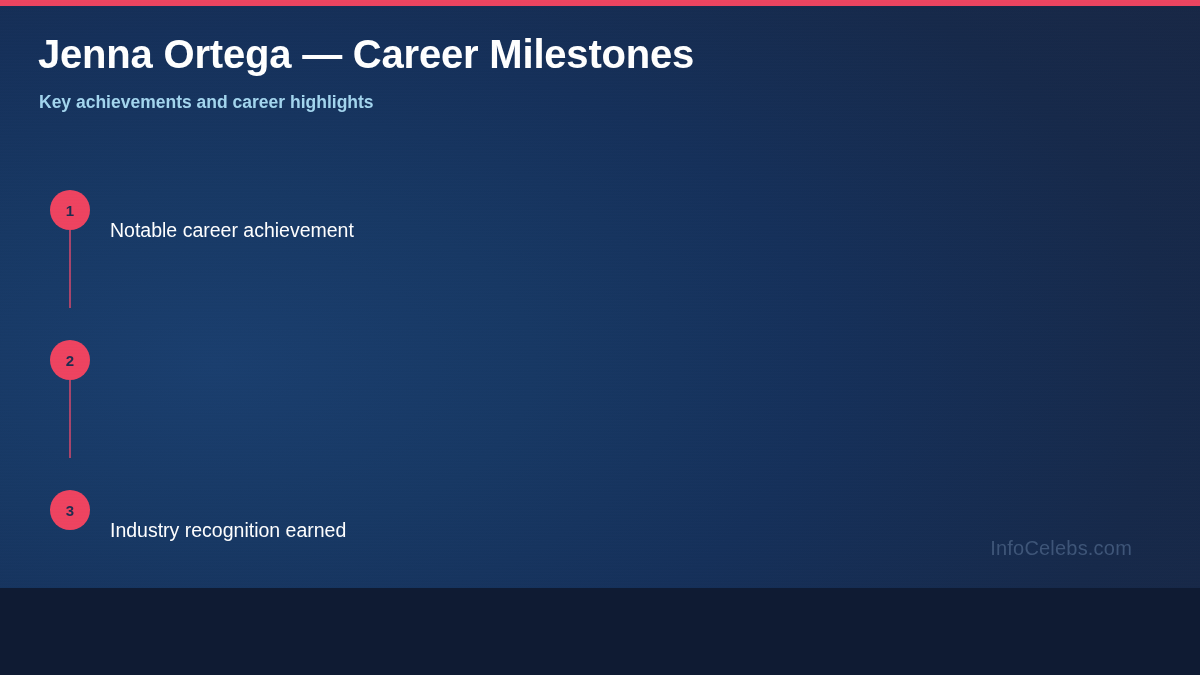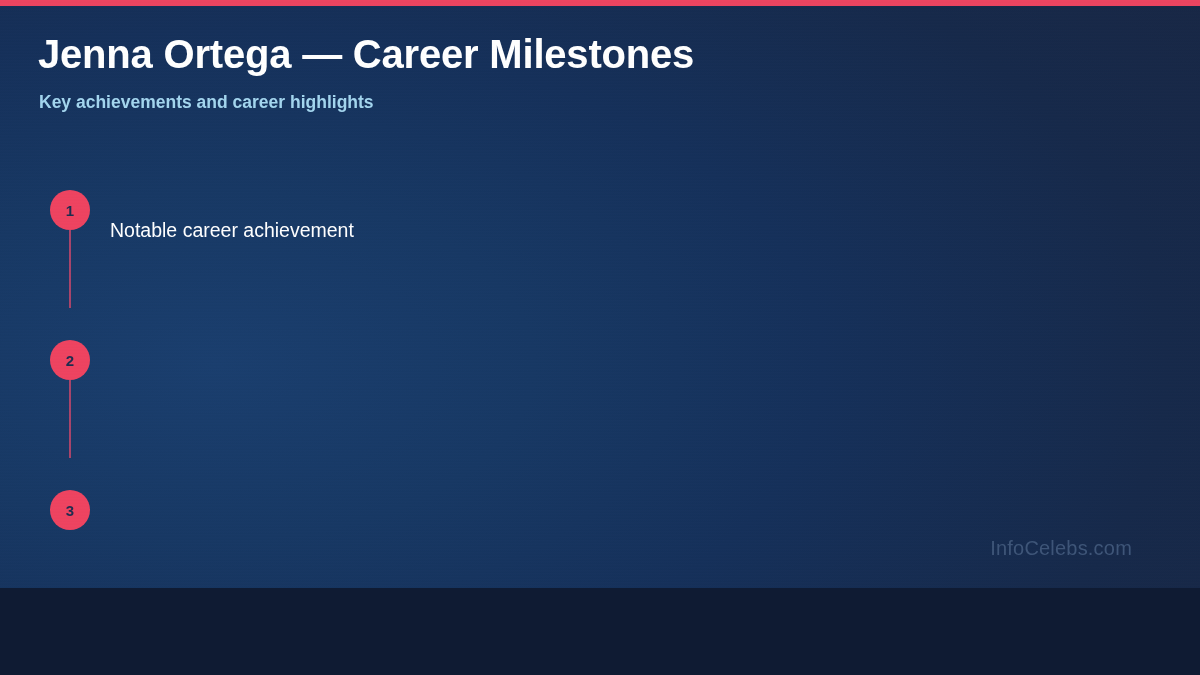--- a/index.html
+++ b/index.html
@@ -156,19 +156,20 @@
       <div class="milestone-label">Notable career achievement</div>
     </div>
 
     <div class="timeline-item" style="top:340px;">
       <div class="marker">2</div>
       <div class="connector"></div>
     </div>
 
     <div class="timeline-item" style="top:490px;">
       <div class="marker">3</div>
+      <div class="milestone-label">Industry recognition earned</div>
     </div>
 
   </div>
 
   <div class="footer-watermark">InfoCelebs.com</div>
 
 </div>
 
 </body></html>

